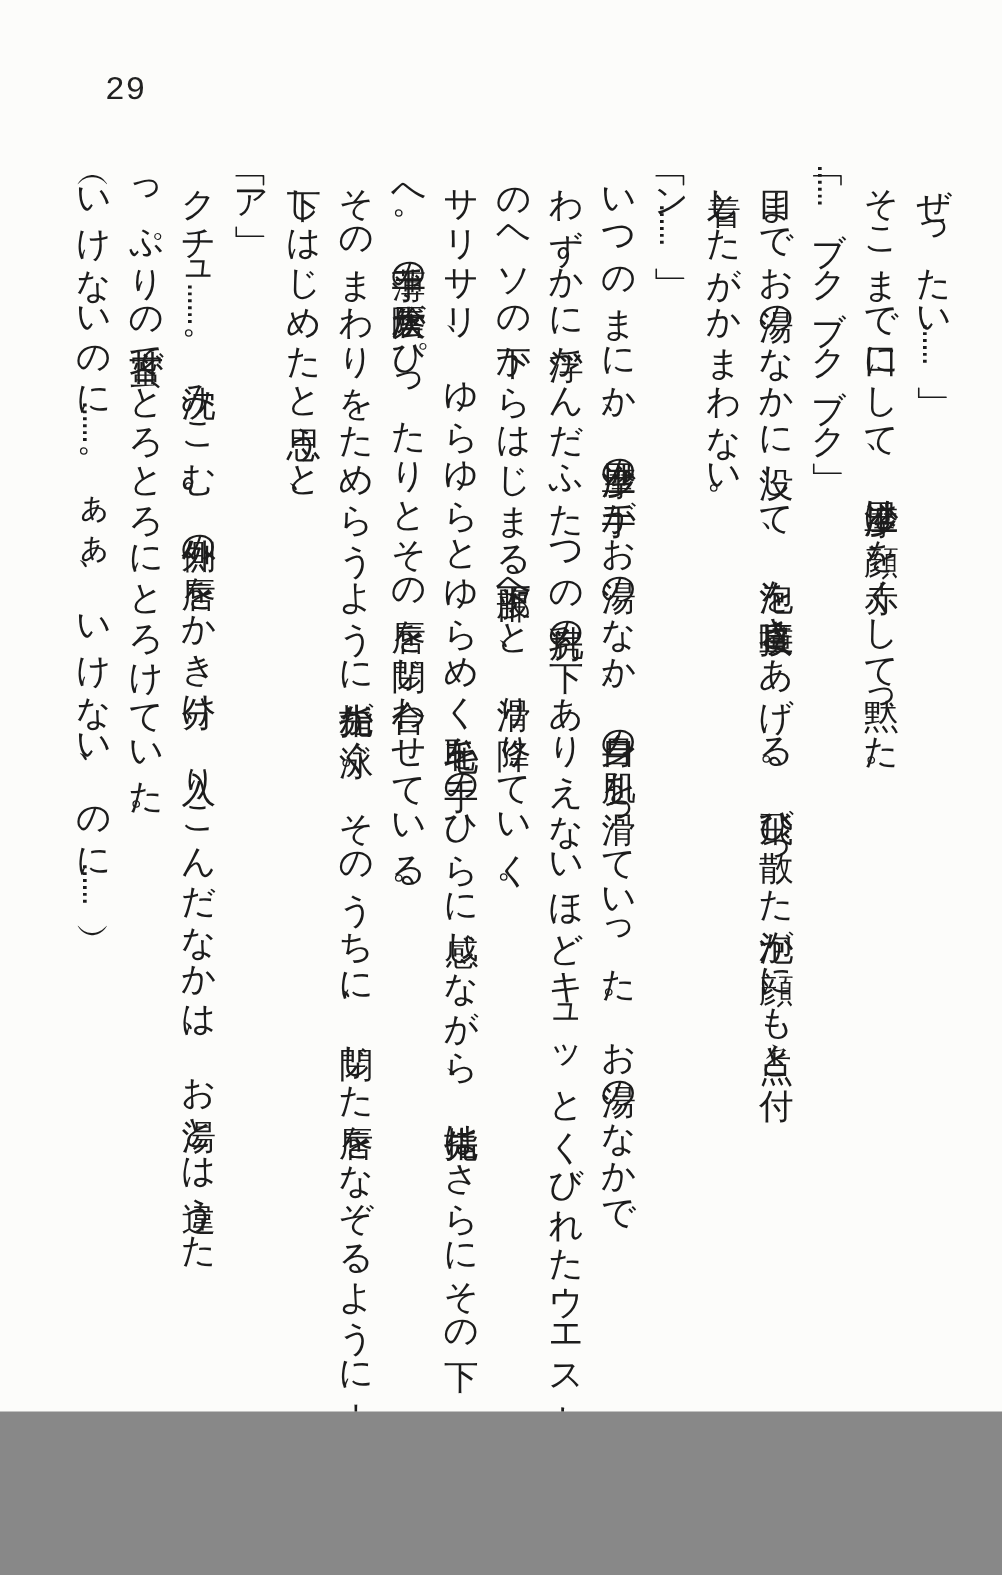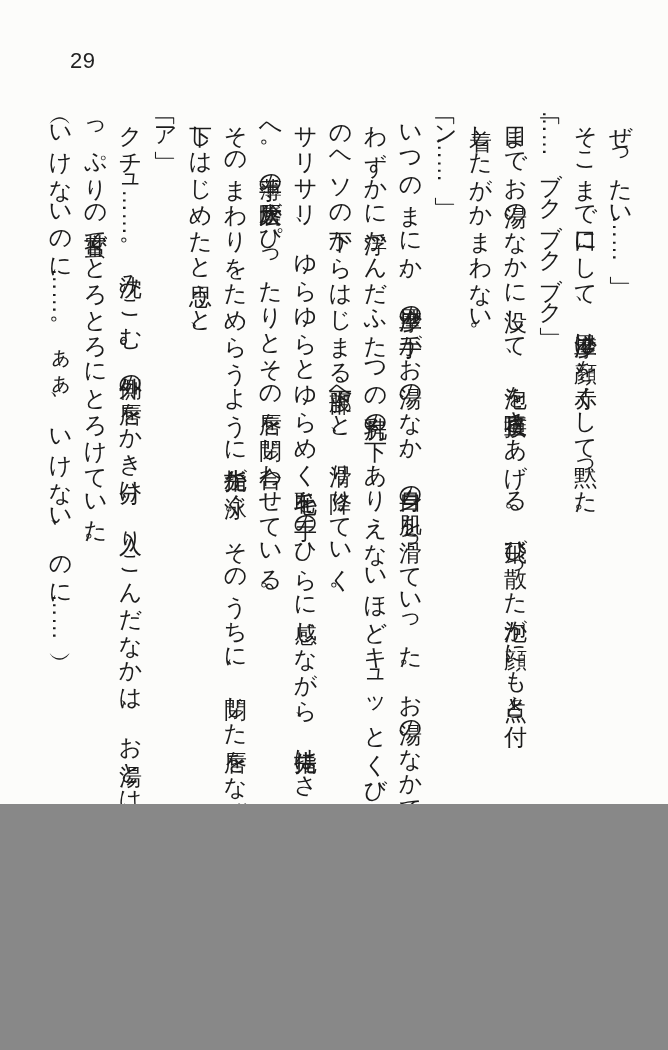--- a/index.html
+++ b/index.html
@@ -1,25 +1,25 @@
 <!DOCTYPE html>
 <html lang="ja"><head>
 <meta charset="utf-8">
 <style>
   html, body { margin: 0; padding: 0; }
   body { background: #888; }
 
   .page {
     position: relative;
     width: 668px;
-    height: 804px;
+    height: 941px;
     margin: 0 auto;
     background: #fcfcfa;
     color: #1c1c1c;
-    font-family: Liberation Sans, sans-serif;
+    font-family: Liberation Mono, monospace;
     overflow: hidden;
   }
 
   .page-number {
     position: absolute;
     top: 48px;
     left: 70px;
     font-size: 22px;
     letter-spacing: 0.5px;
     color: #222;

